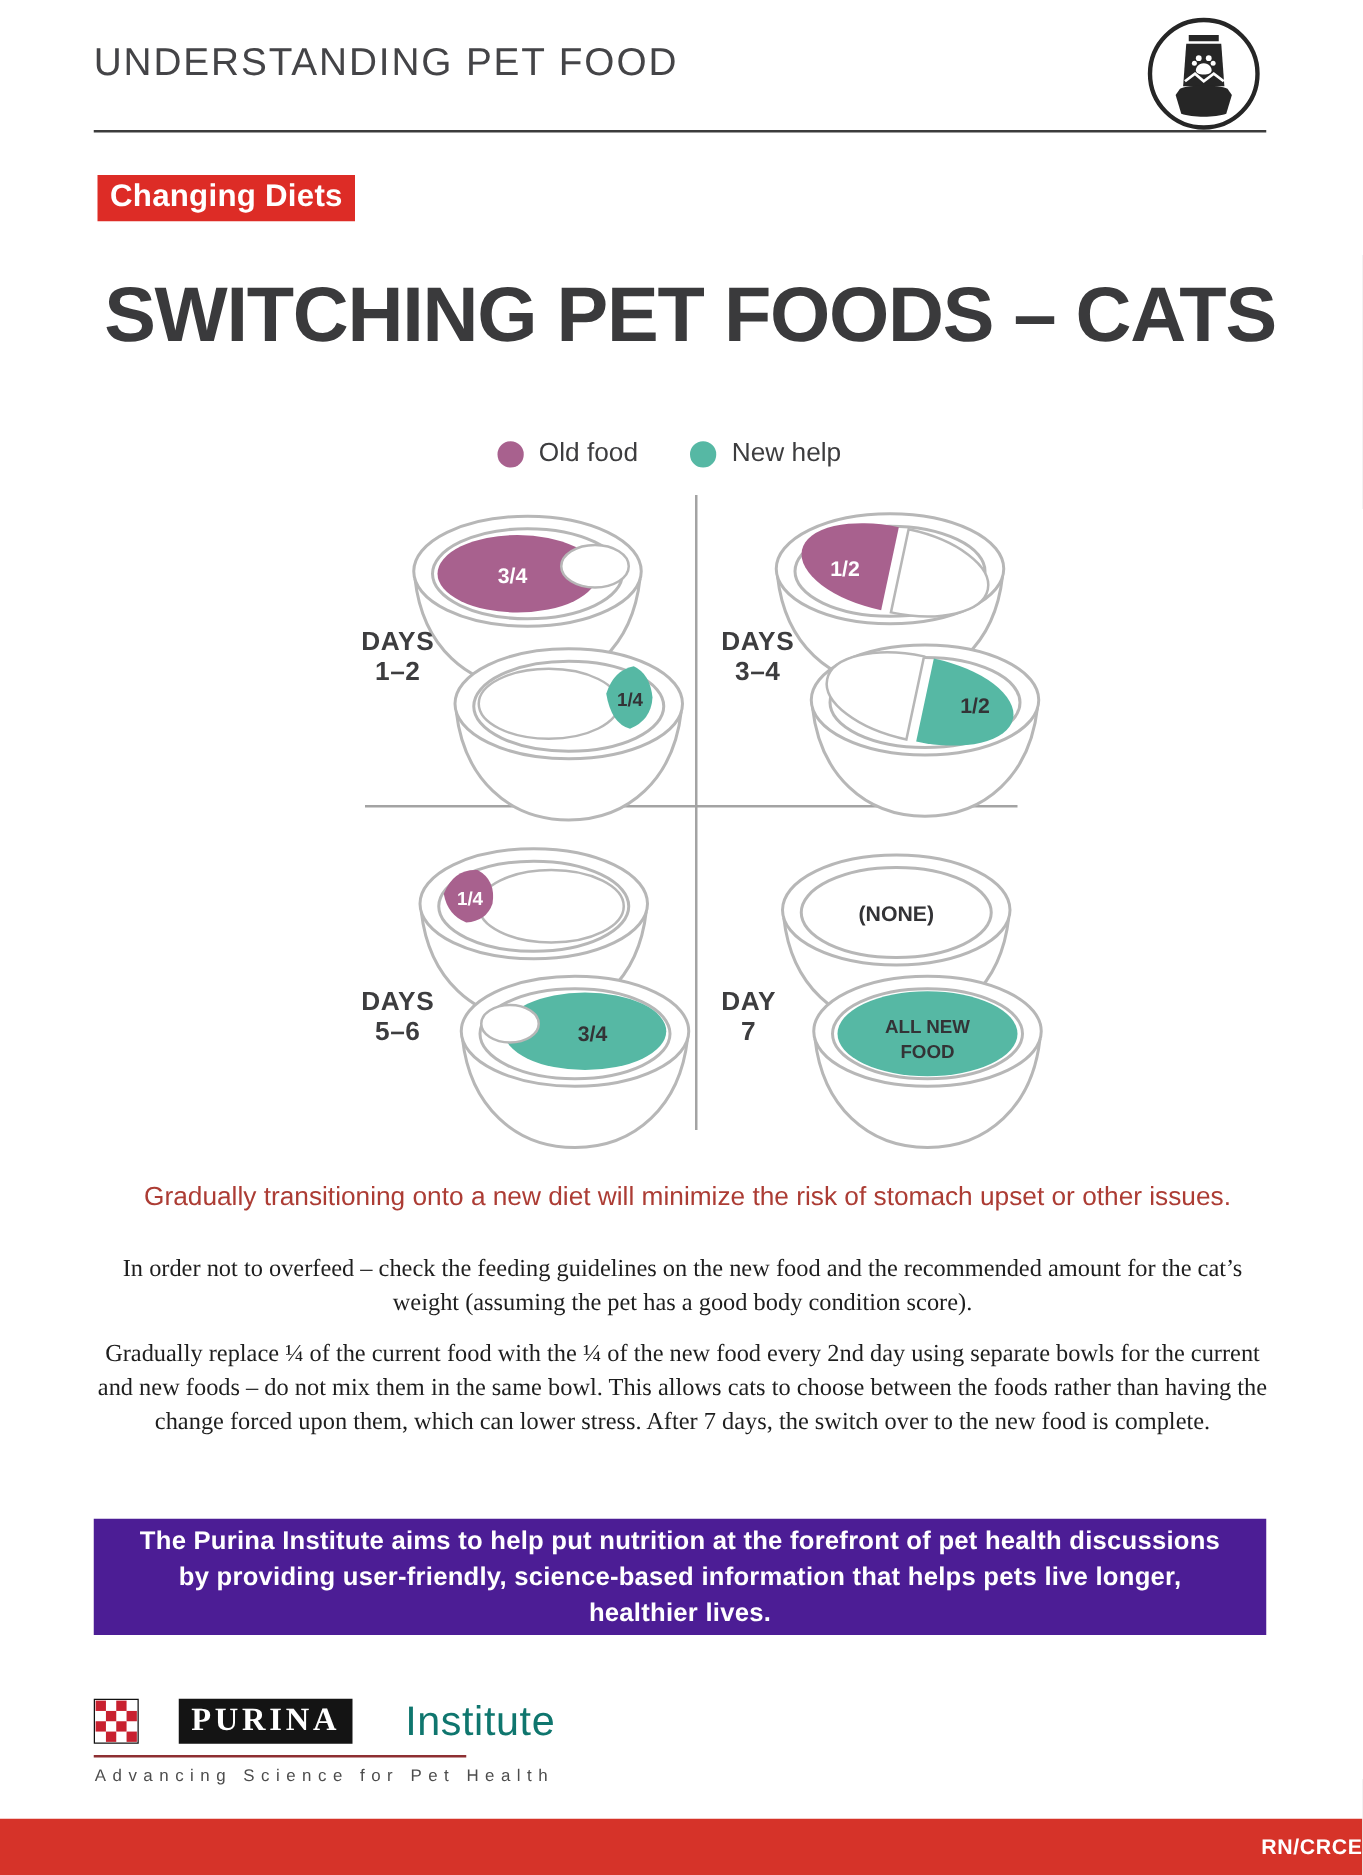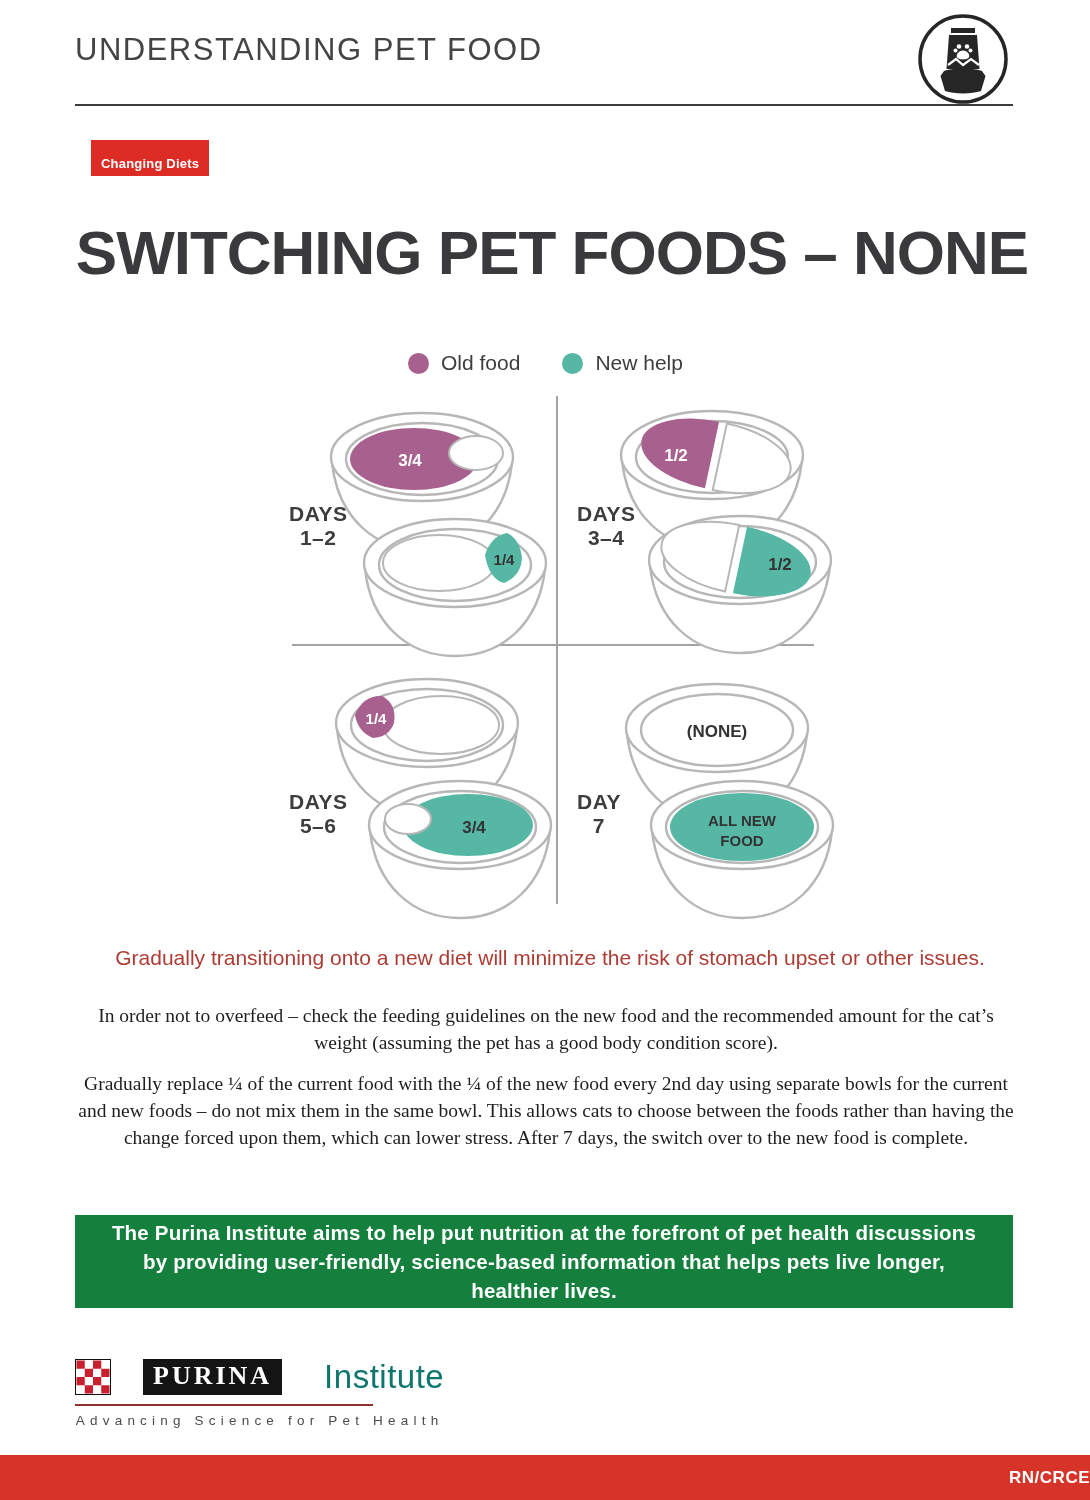--- a/index.html
+++ b/index.html
@@ -20,33 +20,33 @@
     font-size: 31px; font-weight: 400; letter-spacing: 1.5px;
     color: #444447;
   }
   .header-icon { position: absolute; left: 916px; top: 12px; }
   .header-rule {
     position: absolute; left: 75px; top: 104px; width: 938px; height: 2px;
     background: #3c3c3c;
   }
   
   .badge {
-    position: absolute; left: 91px; top: 140px;
+    position: absolute; left: 78px; top: 140px;
     background: #dd2c26; color: #ffffff;
-    font-size: 13px; font-weight: 700;
-    padding: 16px 10px 5px 10px; letter-spacing: 0.2px;
+    font-size: 25px; font-weight: 700;
+    padding: 3px 10px 5px 10px; letter-spacing: 0.2px;
   }
   .main-title {
     position: absolute; left: 72px; top: 220px; width: 960px;
     font-size: 62px; font-weight: 800; letter-spacing: -1px;
     color: #3a3a3c; line-height: 1.05; white-space: nowrap;
   }
   
   .legend {
-    position: absolute; left: 408px; top: 351px;
+    position: absolute; left: 398px; top: 351px;
     display: flex; align-items: center; gap: 42px;
   }
   .legend-item { display: flex; align-items: center; gap: 12px; }
   .legend-dot { width: 21px; height: 21px; border-radius: 50%; }
   .legend-dot.old { background: #a8618e; }
   .legend-dot.new { background: #56b8a4; }
   .legend-label { font-size: 21px; color: #3d3d3f; }
   
   .diagram {
     position: absolute; left: 287px; top: 392px;
@@ -72,21 +72,21 @@
   }
   .bodytext {
     position: absolute; left: 75px; top: 1002px; width: 942px;
     font-family: "Liberation Serif", "DejaVu Serif", serif;
     font-size: 19.5px; color: #1e1e1e; line-height: 1.4;
   }
   .bodytext p { margin-bottom: 13px; }
   
   .banner {
     position: absolute; left: 75px; top: 1215px; width: 938px; height: 93px;
-    background: #15803d; color: #ffffff;
+    background: #4c1d95; color: #ffffff;
     display: flex; align-items: center;
     padding: 10px 30px;
     font-size: 20.5px; font-weight: 600; line-height: 1.42; letter-spacing: 0.2px;
   }
   
   .logo-block { position: absolute; left: 75px; top: 1358px; }
   .logo-row { display: flex; align-items: center; gap: 32px; }
   .logo-checker { display: block; }
   .logo-purina-box {
     background: #141414; color: #ffffff;
@@ -129,21 +129,21 @@
         <circle cx="54.5" cy="38.5" r="2"></circle>
         <path d="M47 38.5 c4.2 0 6.3 3.2 6.3 5.6 c0 2.4 -2.7 3.4 -6.3 3.4 c-3.6 0 -6.3 -1 -6.3 -3.4 c0 -2.4 2.1 -5.6 6.3 -5.6 z"></path>
       </g>
       <path d="M32 53 l8 -6 l7 6 l8 -6 l8 6" fill="none" stroke="#ffffff" stroke-width="2.2"></path>
       <path d="M28 59 c7 -3.5 31 -3.5 38 0 l3.5 5 l-4.5 15 c-9 3.2 -27 3.2 -36 0 l-4.5 -15 z" fill="#262626"></path>
     </svg>
   </div>
   <div class="header-rule"></div>
 
   <div class="badge">Changing Diets</div>
-  <div class="main-title">SWITCHING PET FOODS – NONE</div>
+  <div class="main-title">SWITCHING PET FOODS – CATS</div>
 
   <div class="legend">
     <div class="legend-item">
       <span class="legend-dot old"></span>
       <span class="legend-label">Old food</span>
     </div>
     <div class="legend-item">
       <span class="legend-dot new"></span>
       <span class="legend-label">New help</span>
     </div>

